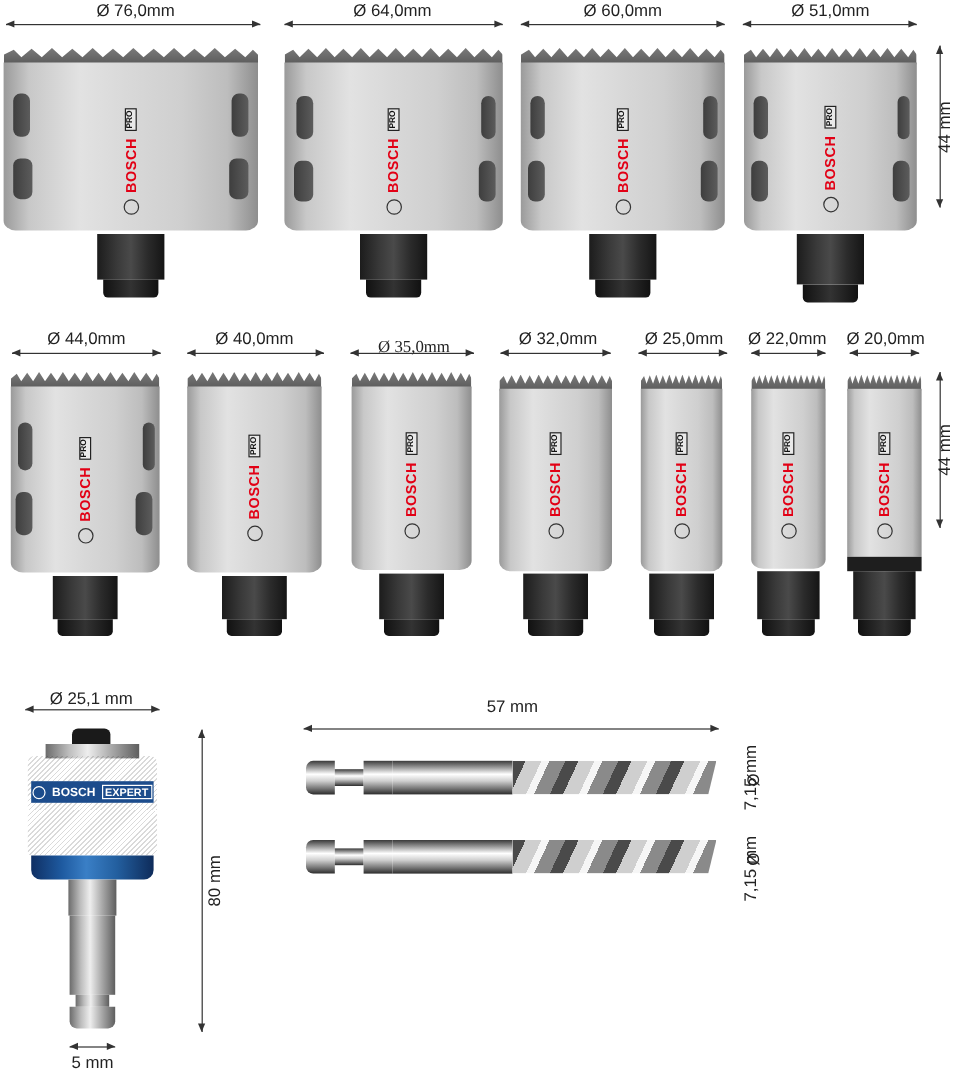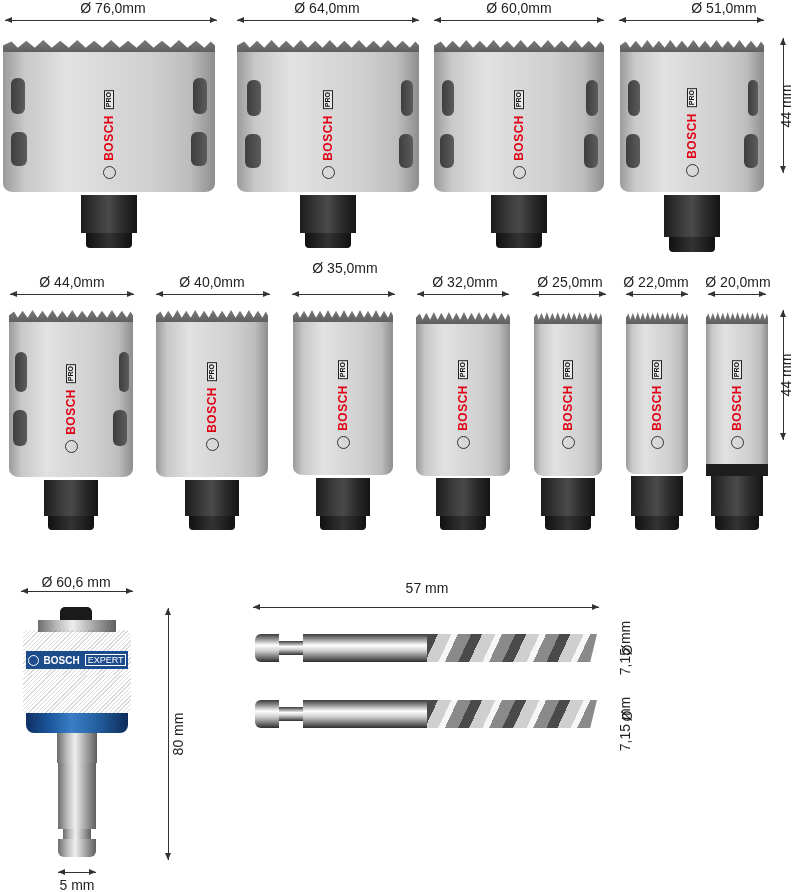--- a/index.html
+++ b/index.html
@@ -92,21 +92,21 @@
     <div class="slot" style="right:6px;top:94px;width:14px;height:34px;"></div>
     <div class="brand" style="top:50px;">
       <span class="pro">PRO</span>
       <span class="bosch">BOSCH</span>
       <span class="logo"></span>
     </div>
     <div class="shank" style="top:155px;width:56px;height:38px;"></div>
     <div class="shank-tip" style="top:193px;width:46px;height:15px;"></div>
   </div>
 
-  <span class="dim-label" style="left:724px;top:0px;">Ø 51,0mm</span>
+  <span class="dim-label" style="left:692px;top:0px;">Ø 51,0mm</span>
   <div class="dim-line" style="left:619px;top:20px;width:145px;"></div>
   <div class="saw" style="left:620px;top:40px;width:144px;height:215px;">
     <div class="teeth" style="top:0;"></div>
     <div class="cup" style="top:12px;height:140px;"></div>
     <div class="slot" style="left:8px;top:40px;width:12px;height:36px;"></div>
     <div class="slot" style="left:6px;top:94px;width:14px;height:34px;"></div>
     <div class="slot" style="right:6px;top:40px;width:10px;height:36px;"></div>
     <div class="slot" style="right:6px;top:94px;width:14px;height:34px;"></div>
     <div class="brand" style="top:48px;">
       <span class="pro">PRO</span>
@@ -148,21 +148,21 @@
     <div class="cup" style="top:12px;height:155px;"></div>
     <div class="brand" style="top:52px;">
       <span class="pro">PRO</span>
       <span class="bosch">BOSCH</span>
       <span class="logo"></span>
     </div>
     <div class="shank" style="top:170px;width:54px;height:36px;"></div>
     <div class="shank-tip" style="top:206px;width:46px;height:14px;"></div>
   </div>
 
-  <span class="dim-label" style="left:345px;top:260px;">Ø 35,0mm</span>
+  <span class="dim-label" style="left:345px;top:282px;font-family:Liberation Serif, serif;">Ø 35,0mm</span>
   <div class="dim-line" style="left:292px;top:294px;width:103px;"></div>
   <div class="saw" style="left:293px;top:310px;width:100px;height:220px;">
     <div class="teeth" style="top:0;"></div>
     <div class="cup" style="top:12px;height:153px;"></div>
     <div class="brand" style="top:50px;">
       <span class="pro">PRO</span>
       <span class="bosch">BOSCH</span>
       <span class="logo"></span>
     </div>
     <div class="shank" style="top:168px;width:54px;height:38px;"></div>
@@ -224,30 +224,30 @@
     </div>
     <div class="shank" style="top:164px;width:52px;height:40px;"></div>
     <div class="shank-tip" style="top:204px;width:44px;height:14px;"></div>
   </div>
 
   <div class="vdim-line" style="left:783px;top:310px;height:130px;"></div>
   <span class="vlabel" style="left:765px;top:367px;">44 mm</span>
 </div>
 
 <div>
-  <span class="dim-label" style="left:76px;top:574px;">Ø 60,6 mm</span>
+  <span class="dim-label" style="left:76px;top:574px;">Ø 25,1 mm</span>
   <div class="dim-line" style="left:21px;top:591px;width:112px;"></div>
 
   <div class="abs" style="left:60px;top:607px;width:32px;height:16px;background:#1a1a1a;border-radius:5px 5px 0 0;"></div>
   <div class="abs metal" style="left:38px;top:620px;width:78px;height:12px;"></div>
   <div class="abs adapter-blue knurl" style="left:23px;top:630px;width:108px;height:45px;border-radius:6px 6px 0 0;"></div>
   <div class="abs" style="left:26px;top:651px;width:102px;height:18px;background:#1c4c8c;display:flex;align-items:center;justify-content:center;gap:5px;">
     <span style="width:9px;height:9px;border:1px solid #fff;border-radius:50%;"></span>
     <span style="color:#fff;font-size:10px;font-weight:bold;">BOSCH</span>
-    <span style="color:#fff;font-size:9px;font-weight:normal;border:1px solid #fff;padding:0 2px;">EXPERT</span>
+    <span style="color:#fff;font-size:9px;font-weight:bold;border:1px solid #fff;padding:0 2px;">EXPERT</span>
   </div>
   <div class="abs adapter-blue knurl" style="left:23px;top:675px;width:108px;height:38px;"></div>
   <div class="abs adapter-blue" style="left:26px;top:713px;width:102px;height:20px;border-radius:0 0 8px 8px;"></div>
   <div class="abs metal" style="left:57px;top:733px;width:40px;height:30px;"></div>
   <div class="abs metal" style="left:58px;top:763px;width:38px;height:66px;"></div>
   <div class="abs metal" style="left:63px;top:829px;width:28px;height:10px;"></div>
   <div class="abs metal" style="left:58px;top:839px;width:38px;height:18px;border-radius:0 0 6px 6px;"></div>
 
   <div class="dim-line" style="left:58px;top:872px;width:38px;"></div>
   <span class="dim-label" style="left:77px;top:877px;">5 mm</span>

